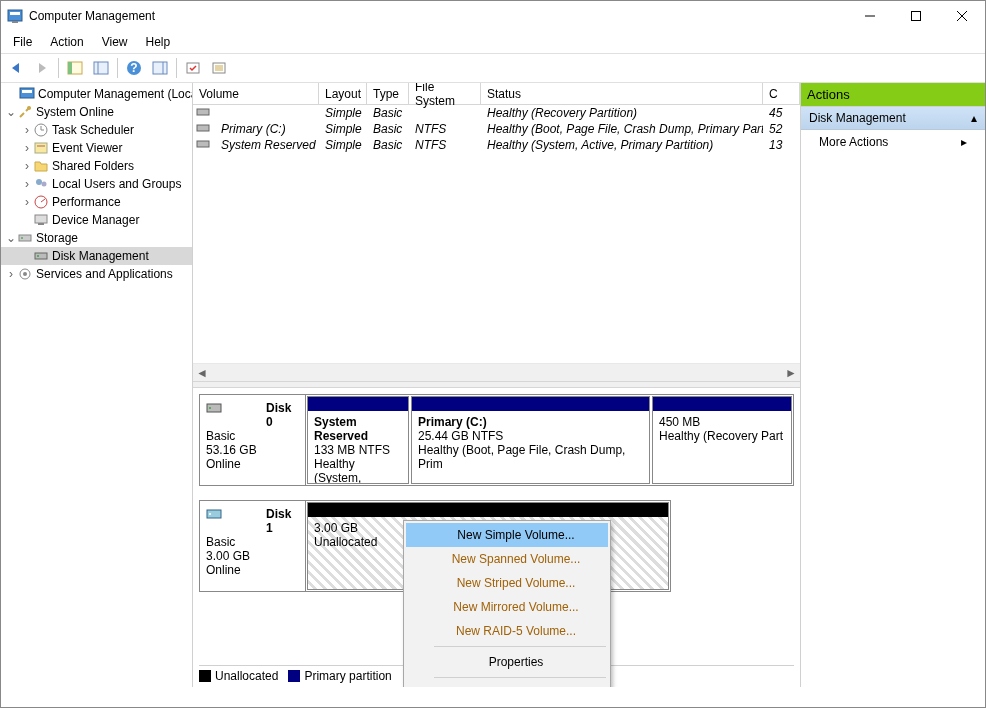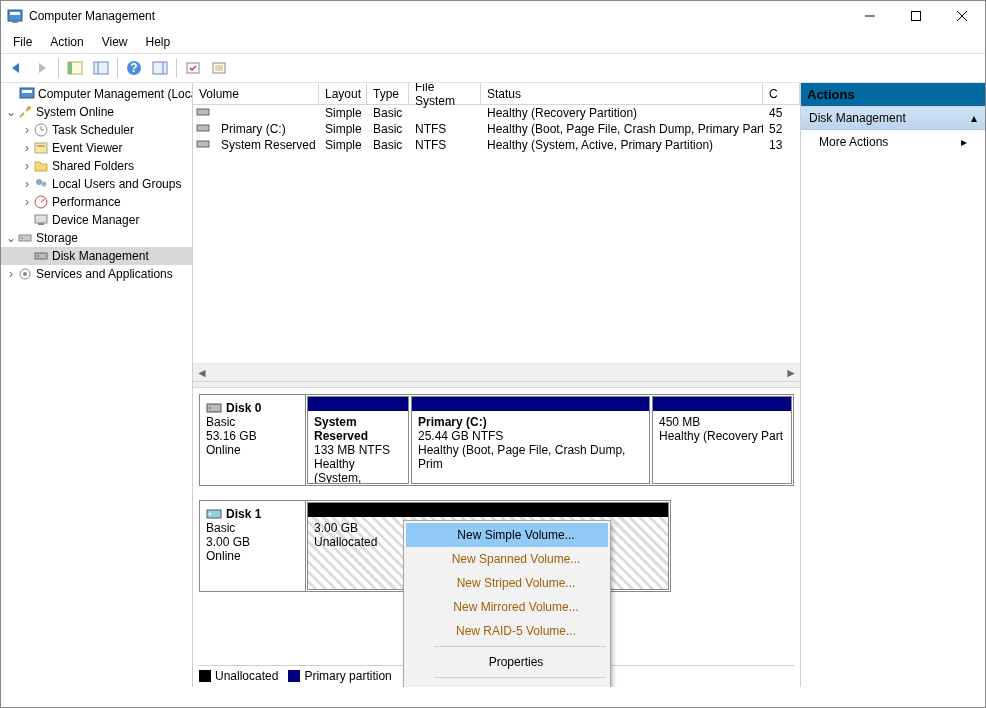--- a/index.html
+++ b/index.html
@@ -17,50 +17,50 @@
 .mainrow { display:flex; height:604px;}
 .treepane { width:192px; border-right:1px solid #d0d0d0; overflow:hidden; padding:2px 0;}
 .tnode { display:flex; align-items:center; height:18px; white-space:nowrap; padding-right:4px;}
 .tcaret { width:12px; display:inline-flex; justify-content:center; color:#666; cursor:default;}
 .ticon2 { width:16px; height:16px; margin-right:3px; display:inline-flex; align-items:center; justify-content:center;}
 .tnode.sel { background:#d8d8d8;}
 .tnode.sel .label { }
 .centerpane { flex:1; display:flex; flex-direction:column; border-right:1px solid #d0d0d0; overflow:hidden;}
 .volheader { display:flex; border-bottom:1px solid #d6d6d6; height:22px; align-items:stretch;justify-content:flex-end;}
 .volheader div { border-right:1px solid #d6d6d6; padding:3px 6px; background:#fff; display:flex; align-items:center;}
-.vollist { flex:0 0 auto; height:258px; overflow:hidden;}
+.vollist { flex:0 0 auto; height:258px; overflow:hidden;font-style:italic;}
 .volrow { display:flex; padding:1px 0;}
 .volrow div { padding:0 6px; overflow:hidden; white-space:nowrap;}
 .c-icon { width:22px; padding:0 3px !important;}
 .c-vol { width:104px;}
 .c-lay { width:48px;}
 .c-type { width:42px;}
 .c-fs { width:72px;}
 .c-stat { width:282px;}
 .c-cap { width:20px;}
 .hscroll { height:18px; background:#f0f0f0; display:flex; align-items:center; border-top:1px solid #e8e8e8;}
 .hscroll .arrow { width:18px; height:17px; background:#f0f0f0; display:flex; align-items:center; justify-content:center; color:#666;}
 .hscroll .track { flex:1; height:17px; background:#f0f0f0;}
 .diskarea { flex:1; padding:6px; background:#fff; position:relative;}
 .diskrow { display:flex; border:1px solid #888; margin-bottom:14px; height:92px;}
 .diskinfo { width:106px; border-right:1px solid #888; padding:6px 6px; position:relative;}
-.diskinfo .dlabel { font-weight:bold;}
+.diskinfo .dlabel { font-weight:bold;margin-left:40px;}
 .diskinfo .dicon { position:absolute; top:7px; left:6px; width:16px; height:12px;}
 .diskinfo .dtext { margin-left:20px;}
 .diskparts { flex:1; display:flex; position:relative;}
 .partition { border:1px solid #888; margin:1px; display:flex; flex-direction:column;}
 .parthdr { height:14px; background:#000080;}
 .partbody { padding:4px 6px; font-size:12px; overflow:hidden; flex:1;}
 .partbody .pname { font-weight:bold;}
 .unalloc .parthdr { background:#000;}
 .unalloc .partbody { background: repeating-linear-gradient(45deg, #fff, #fff 4px, #ddd 4px, #ddd 7px);}
 .legend { position:absolute; bottom:1px; left:6px; display:flex; align-items:center; gap:4px; font-size:12px; background:#fff; border-top:1px solid #d0d0d0; width:calc(100% - 12px); padding:3px 0;}
 .legend .sq { width:12px; height:12px; display:inline-block;}
 .actionspane { width:184px; background:#fff;}
-.actionshdr { background:#0369a1; border-bottom:1px solid #d0d0d0; padding:4px 6px; font-weight:bold; font-size:13px;}
+.actionshdr { background:#84cc16; border-bottom:1px solid #d0d0d0; padding:4px 6px; font-weight:normal; font-size:13px;}
 .actiongrp { background:linear-gradient(#cfe3f7,#bcd4ed); padding:4px 8px; display:flex; justify-content:space-between; align-items:center; border-bottom:1px solid #b8c8d8;}
 .actionitem { padding:5px 18px; display:flex; justify-content:space-between; align-items:center;}
 .ctxmenu { position:absolute; background:#f2f2f2; border:1px solid #a7a7a7; box-shadow:2px 2px 4px rgba(0,0,0,0.25); padding:2px; width:208px; z-index:100;text-align:center;}
 .ctxitem { padding:5px 12px 5px 30px; color:#000;}
 .ctxitem.hl { background:#91c9f7;}
 .ctxitem.dis { color:#a16207;}
 .ctxsep { height:1px; background:#d0d0d0; margin:3px 2px 3px 28px;}
 svg { display:block;}
 .hsplit { height:7px; background:#f0f0f0; border-top:1px solid #d6d6d6; border-bottom:1px solid #d6d6d6;}
 </style>

